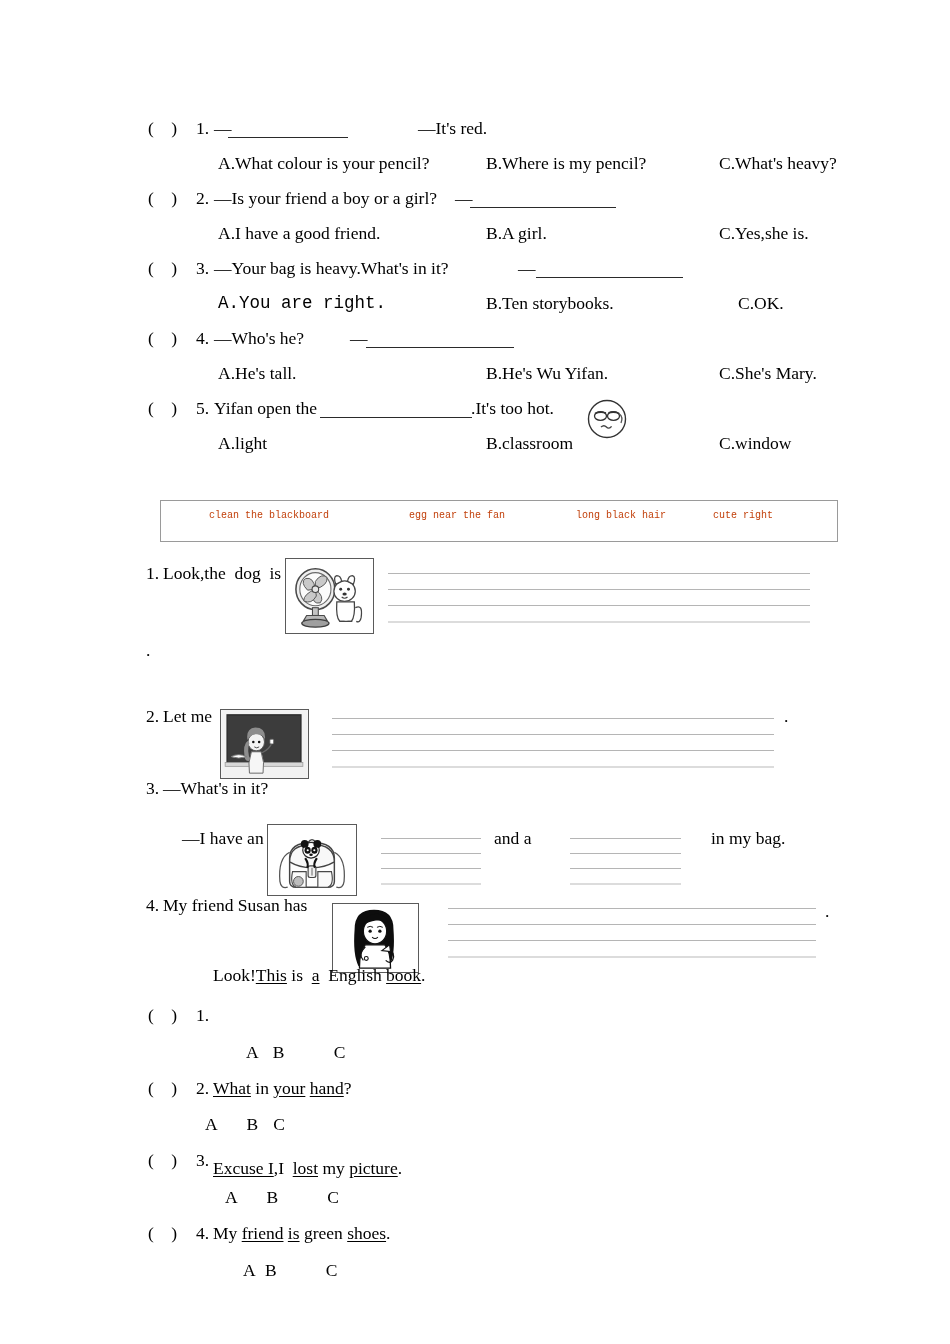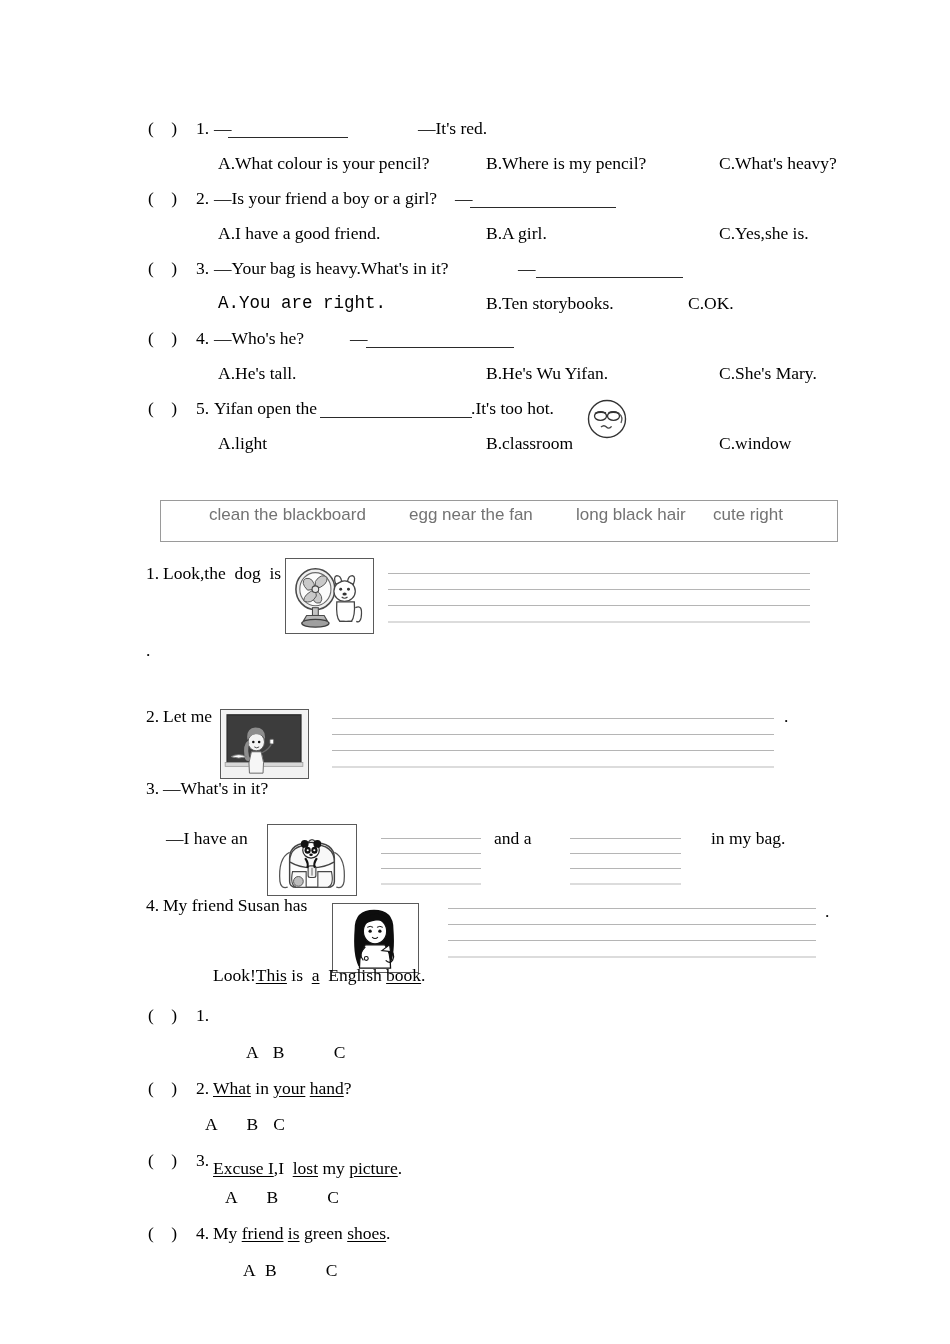--- a/index.html
+++ b/index.html
@@ -53,23 +53,23 @@
     background: #fff;
   }
   .wordbank .wb-row {
     position: absolute;
     left: 0; top: 14px;
     width: 100%;
     display: flex;
     align-items: center;
   }
   .wb-item {
-    font-family: Liberation Sans, sans-serif;
-    font-size: 17px;
-    color: #737373;
+    font-family: Liberation Mono, monospace;
+    font-size: 10px;
+    color: #c2410c;
     white-space: pre;
   }
 
   
   .grid4 {
     position: absolute;
   }
   .grid4 .ln {
     position: absolute;
     left: 0;
@@ -123,21 +123,21 @@
   <div class="t" style="left:486px; top:225px;">B.A girl.</div>
   <div class="t" style="left:719px; top:225px;">C.Yes,she is.</div>
 
   <div class="t" style="left:148px; top:260px;">(    )</div>
   <div class="t" style="left:196px; top:260px;">3.</div>
   <div class="t" style="left:214px; top:260px;">—Your bag is heavy.What's in it?</div>
   <div class="t" style="left:518px; top:260px;">—</div>
   <div class="blank" style="left:536px; top:277px; width:147px;"></div>
   <div class="t" style="left:218px; top:295px;font-family:Liberation Mono, monospace;">A.You are right.</div>
   <div class="t" style="left:486px; top:295px;">B.Ten storybooks.</div>
-  <div class="t" style="left:688px; top:295px;">C.OK.</div>
+  <div class="t" style="left:738px; top:295px;">C.OK.</div>
 
   <div class="t" style="left:148px; top:330px;">(    )</div>
   <div class="t" style="left:196px; top:330px;">4.</div>
   <div class="t" style="left:214px; top:330px;">—Who's he?</div>
   <div class="t" style="left:350px; top:330px;">—</div>
   <div class="blank" style="left:366px; top:347px; width:148px;"></div>
   <div class="t" style="left:218px; top:365px;">A.He's tall.</div>
   <div class="t" style="left:486px; top:365px;">B.He's Wu Yifan.</div>
   <div class="t" style="left:719px; top:365px;">C.She's Mary.</div>
 
@@ -242,21 +242,21 @@
     <div class="ln l0"></div>
       <div class="ln l1"></div>
       <div class="ln l2"></div>
       <div class="ln l3"></div>
   </div>
   <div class="t" style="left:784px; top:708px;">.</div>
 
   <div class="t" style="left:146px; top:780px;">3.</div>
   <div class="t" style="left:163px; top:780px;">—What's in it?</div>
 
-  <div class="t" style="left:166px; top:830px;">—I have an</div>
+  <div class="t" style="left:182px; top:830px;">—I have an</div>
 
   <div class="pic" style="left:267px; top:824px; width:90px; height:72px;">
     <svg viewBox="0 0 90 72">
       <rect x="0" y="0" width="90" height="72" fill="#fff"></rect>
 
       <path d="M22 28 q-12 6 -10 30 q1 8 8 6" fill="#fff" stroke="#555" stroke-width="1.3"></path>
       <path d="M68 28 q12 6 10 30 q-1 8 -8 6" fill="#fff" stroke="#555" stroke-width="1.3"></path>
 
       <path d="M22 34 q0 -16 23 -16 q23 0 23 16 v24 q0 6 -7 6 h-32 q-7 0 -7 -6 z" fill="#fdfdfd" stroke="#444" stroke-width="1.5"></path>
 

